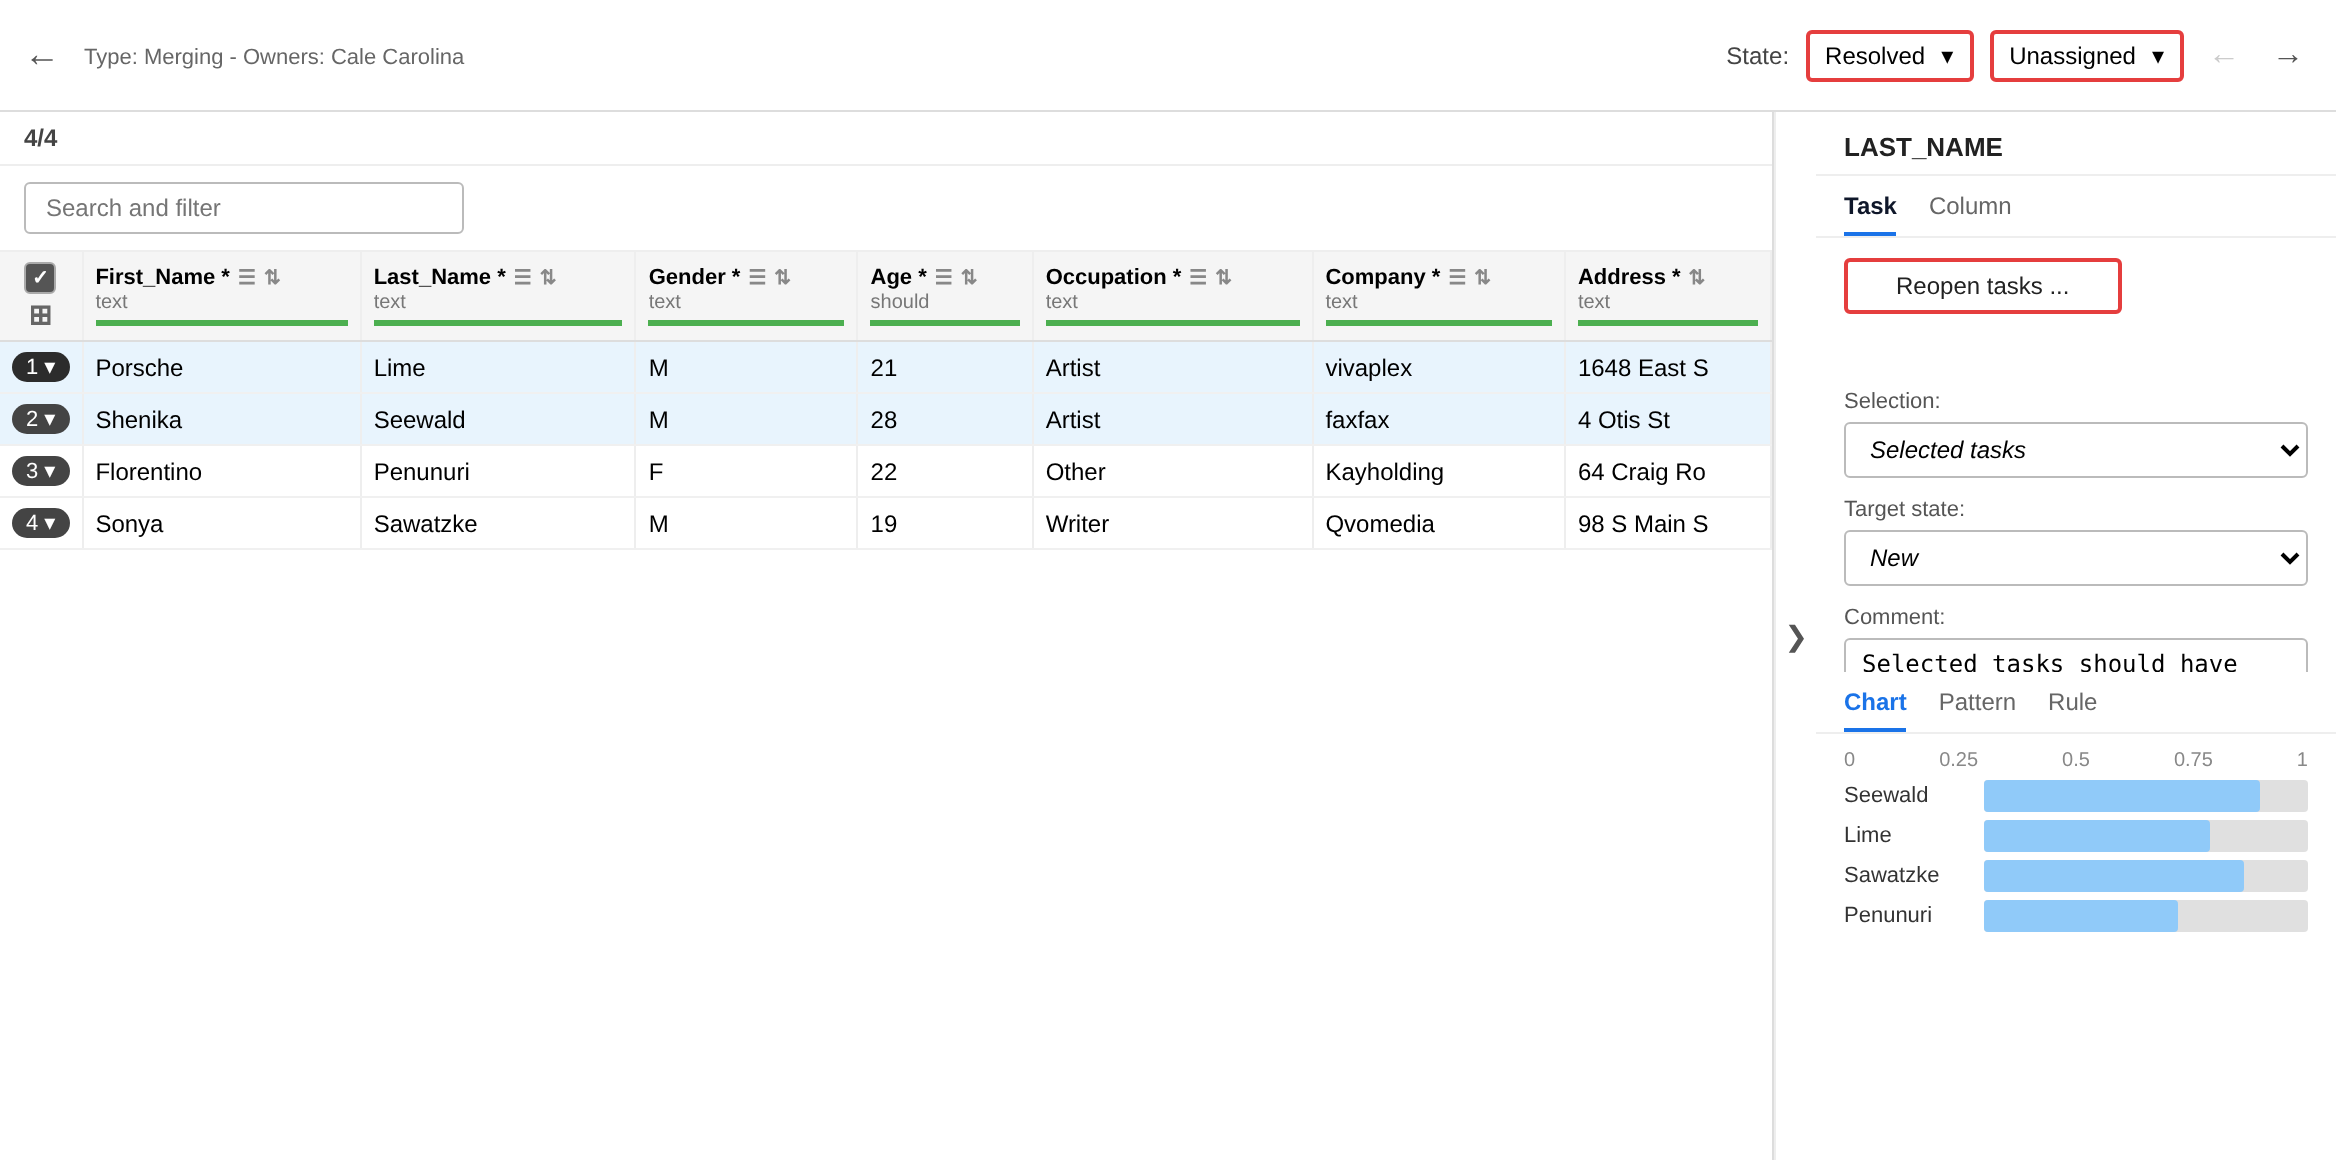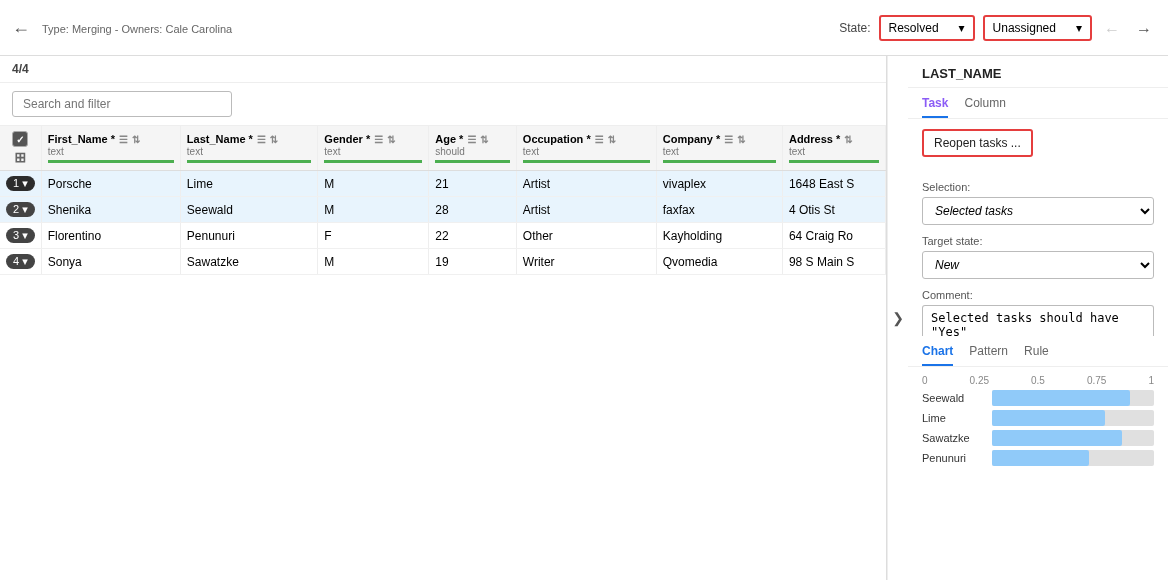--- a/index.html
+++ b/index.html
@@ -11,21 +11,21 @@
       min-height: 56px;
     }
     .back-btn { background: none; border: none; cursor: pointer; font-size: 18px; color: #555; margin-right: 12px; }
     .title-area { flex: 1; }
     .title-area h1 { font-size: 16px; font-weight: bold; color: #222; }
     .title-area .subtitle { font-size: 11px; color: #666; margin-top: 2px; }
     .header-controls { display: flex; align-items: center; gap: 8px; }
     .state-label { font-size: 12px; color: #444; }
     .state-dropdown {
       border: 2px solid #e53e3e; border-radius: 3px; padding: 4px 8px;
-      font-size: 12px; background: #fff; cursor: pointer; display: flex; align-items: center; gap: 20px;
+      font-size: 12px; background: #fff; cursor: pointer; display: flex; align-items: center; gap: 8px;
     }
     .nav-btn { background: none; border: none; cursor: pointer; font-size: 16px; color: #555; padding: 4px; }
     .nav-btn:disabled { color: #ccc; cursor: default; }
 
     
     .main-content { display: flex; flex: 1; overflow: hidden; }
 
     
     .left-panel { flex: 1; display: flex; flex-direction: column; border-right: 1px solid #ddd; overflow: hidden; }
 
@@ -67,27 +67,27 @@
     .checkbox-all.checked { background: #555; color: #fff; font-size: 10px; }
     .grid-icon { font-size: 14px; color: #666; cursor: pointer; }
 
     
     .right-panel { width: 260px; display: flex; flex-direction: column; overflow: hidden; background: #fff; }
 
     .right-header { padding: 10px 14px 6px; border-bottom: 1px solid #eee; }
     .right-header .panel-title { font-size: 13px; font-weight: 700; color: #222; }
     .right-tabs { display: flex; gap: 16px; padding: 8px 14px 0; border-bottom: 1px solid #eee; }
     .right-tab { font-size: 12px; color: #666; cursor: pointer; padding-bottom: 6px; }
-    .right-tab.active { color: #8b5cf6; border-bottom: 2px solid #1a73e8; font-weight: 600; }
+    .right-tab.active { color: #0f172a; border-bottom: 2px solid #1a73e8; font-weight: 600; }
 
     .right-body { flex: 1; overflow-y: auto; padding: 10px 14px; }
 
     .reopen-btn {
       border: 2px solid #e53e3e; color: #222; background: #fff;
-      padding: 5px 10px; font-size: 12px; cursor: pointer; border-radius: 3px; margin-bottom: 14px;
+      padding: 5px 24px; font-size: 12px; cursor: pointer; border-radius: 3px; margin-bottom: 28px;
     }
 
     .form-label { font-size: 11px; color: #555; margin-bottom: 4px; margin-top: 10px; }
     .form-select {
       width: 100%; padding: 5px 8px; border: 1px solid #bbb; border-radius: 3px;
       font-size: 12px; background: #fff; cursor: pointer; appearance: auto; font-style: italic;
     }
 
     .comment-box {
       width: 100%; min-height: 50px; padding: 5px 8px;

